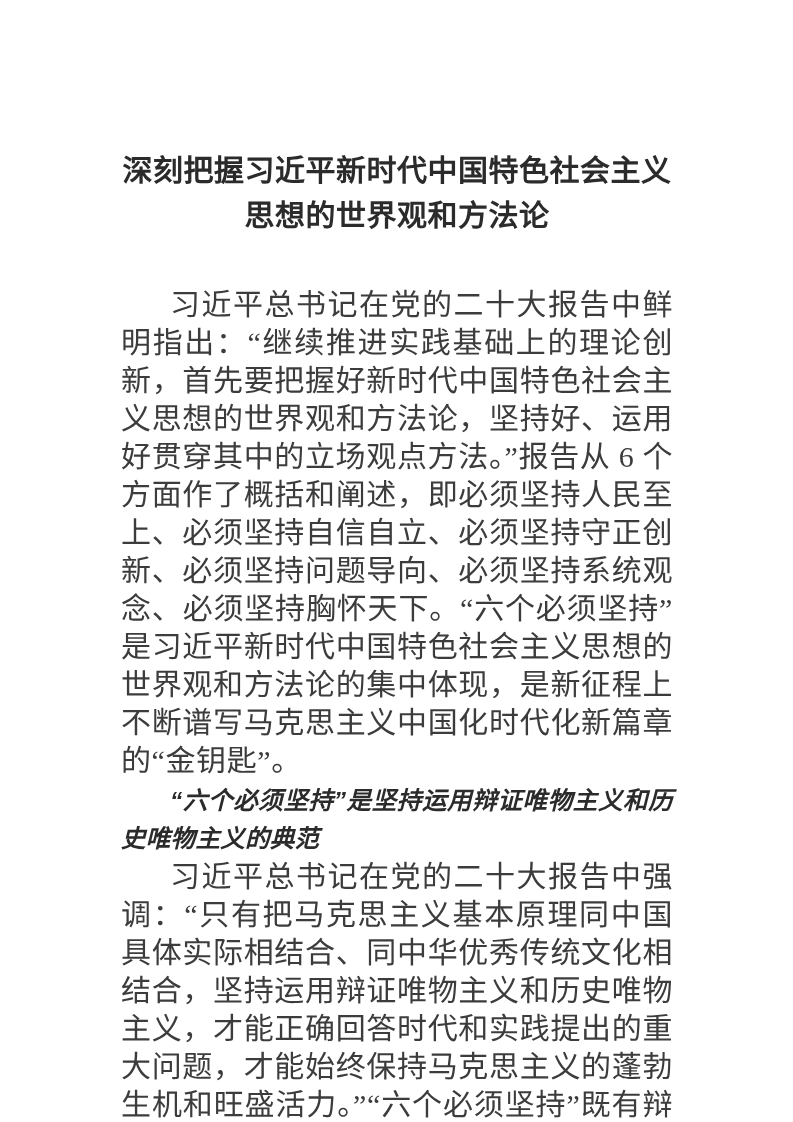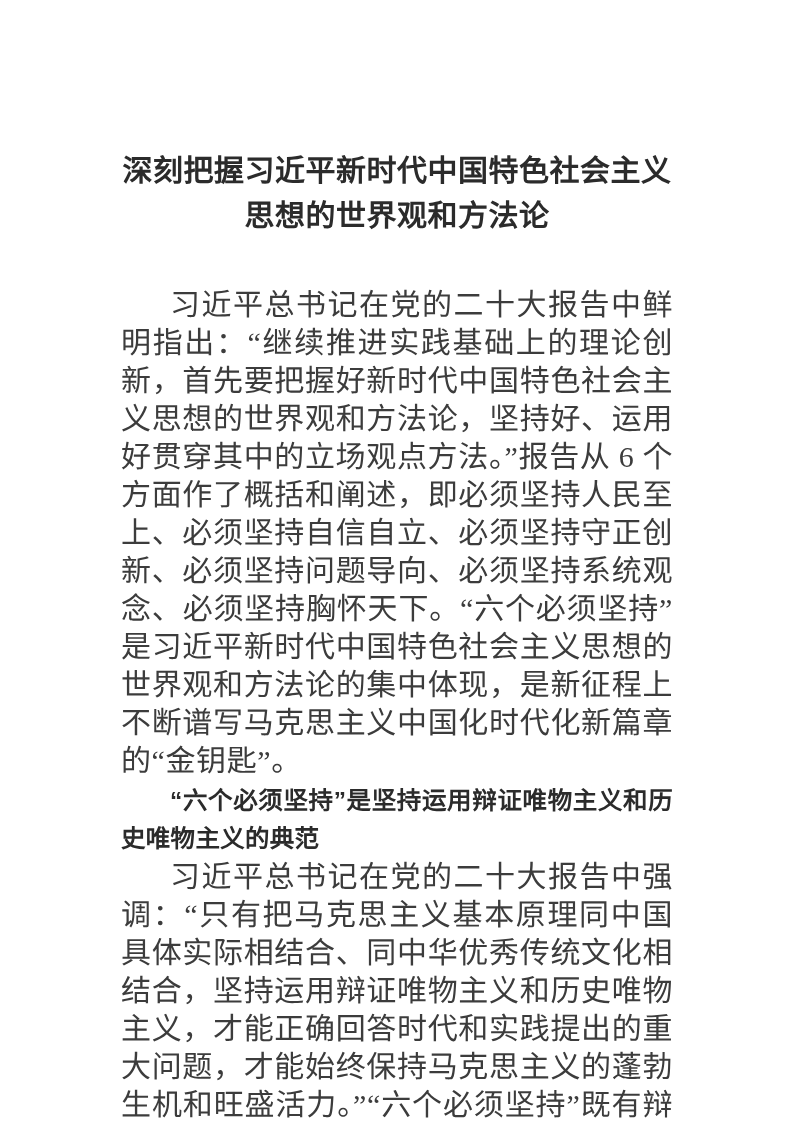--- a/index.html
+++ b/index.html
@@ -67,20 +67,21 @@
     margin: 0;
     font-family: "Liberation Sans", "DejaVu Sans", sans-serif;
     font-weight: 700;
     font-size: 24.5px;
     line-height: 38px;
     color: #2b2b2b;
     text-align: justify;
     text-justify: inter-ideograph;
     text-indent: 49px;
     letter-spacing: 0.3px;
+    font-style: italic;
   }
 
   .spacer-sm { height: 2px; }
 </style>
 </head>
 <body>
 
 <div class="page">
   <div class="content">
 

